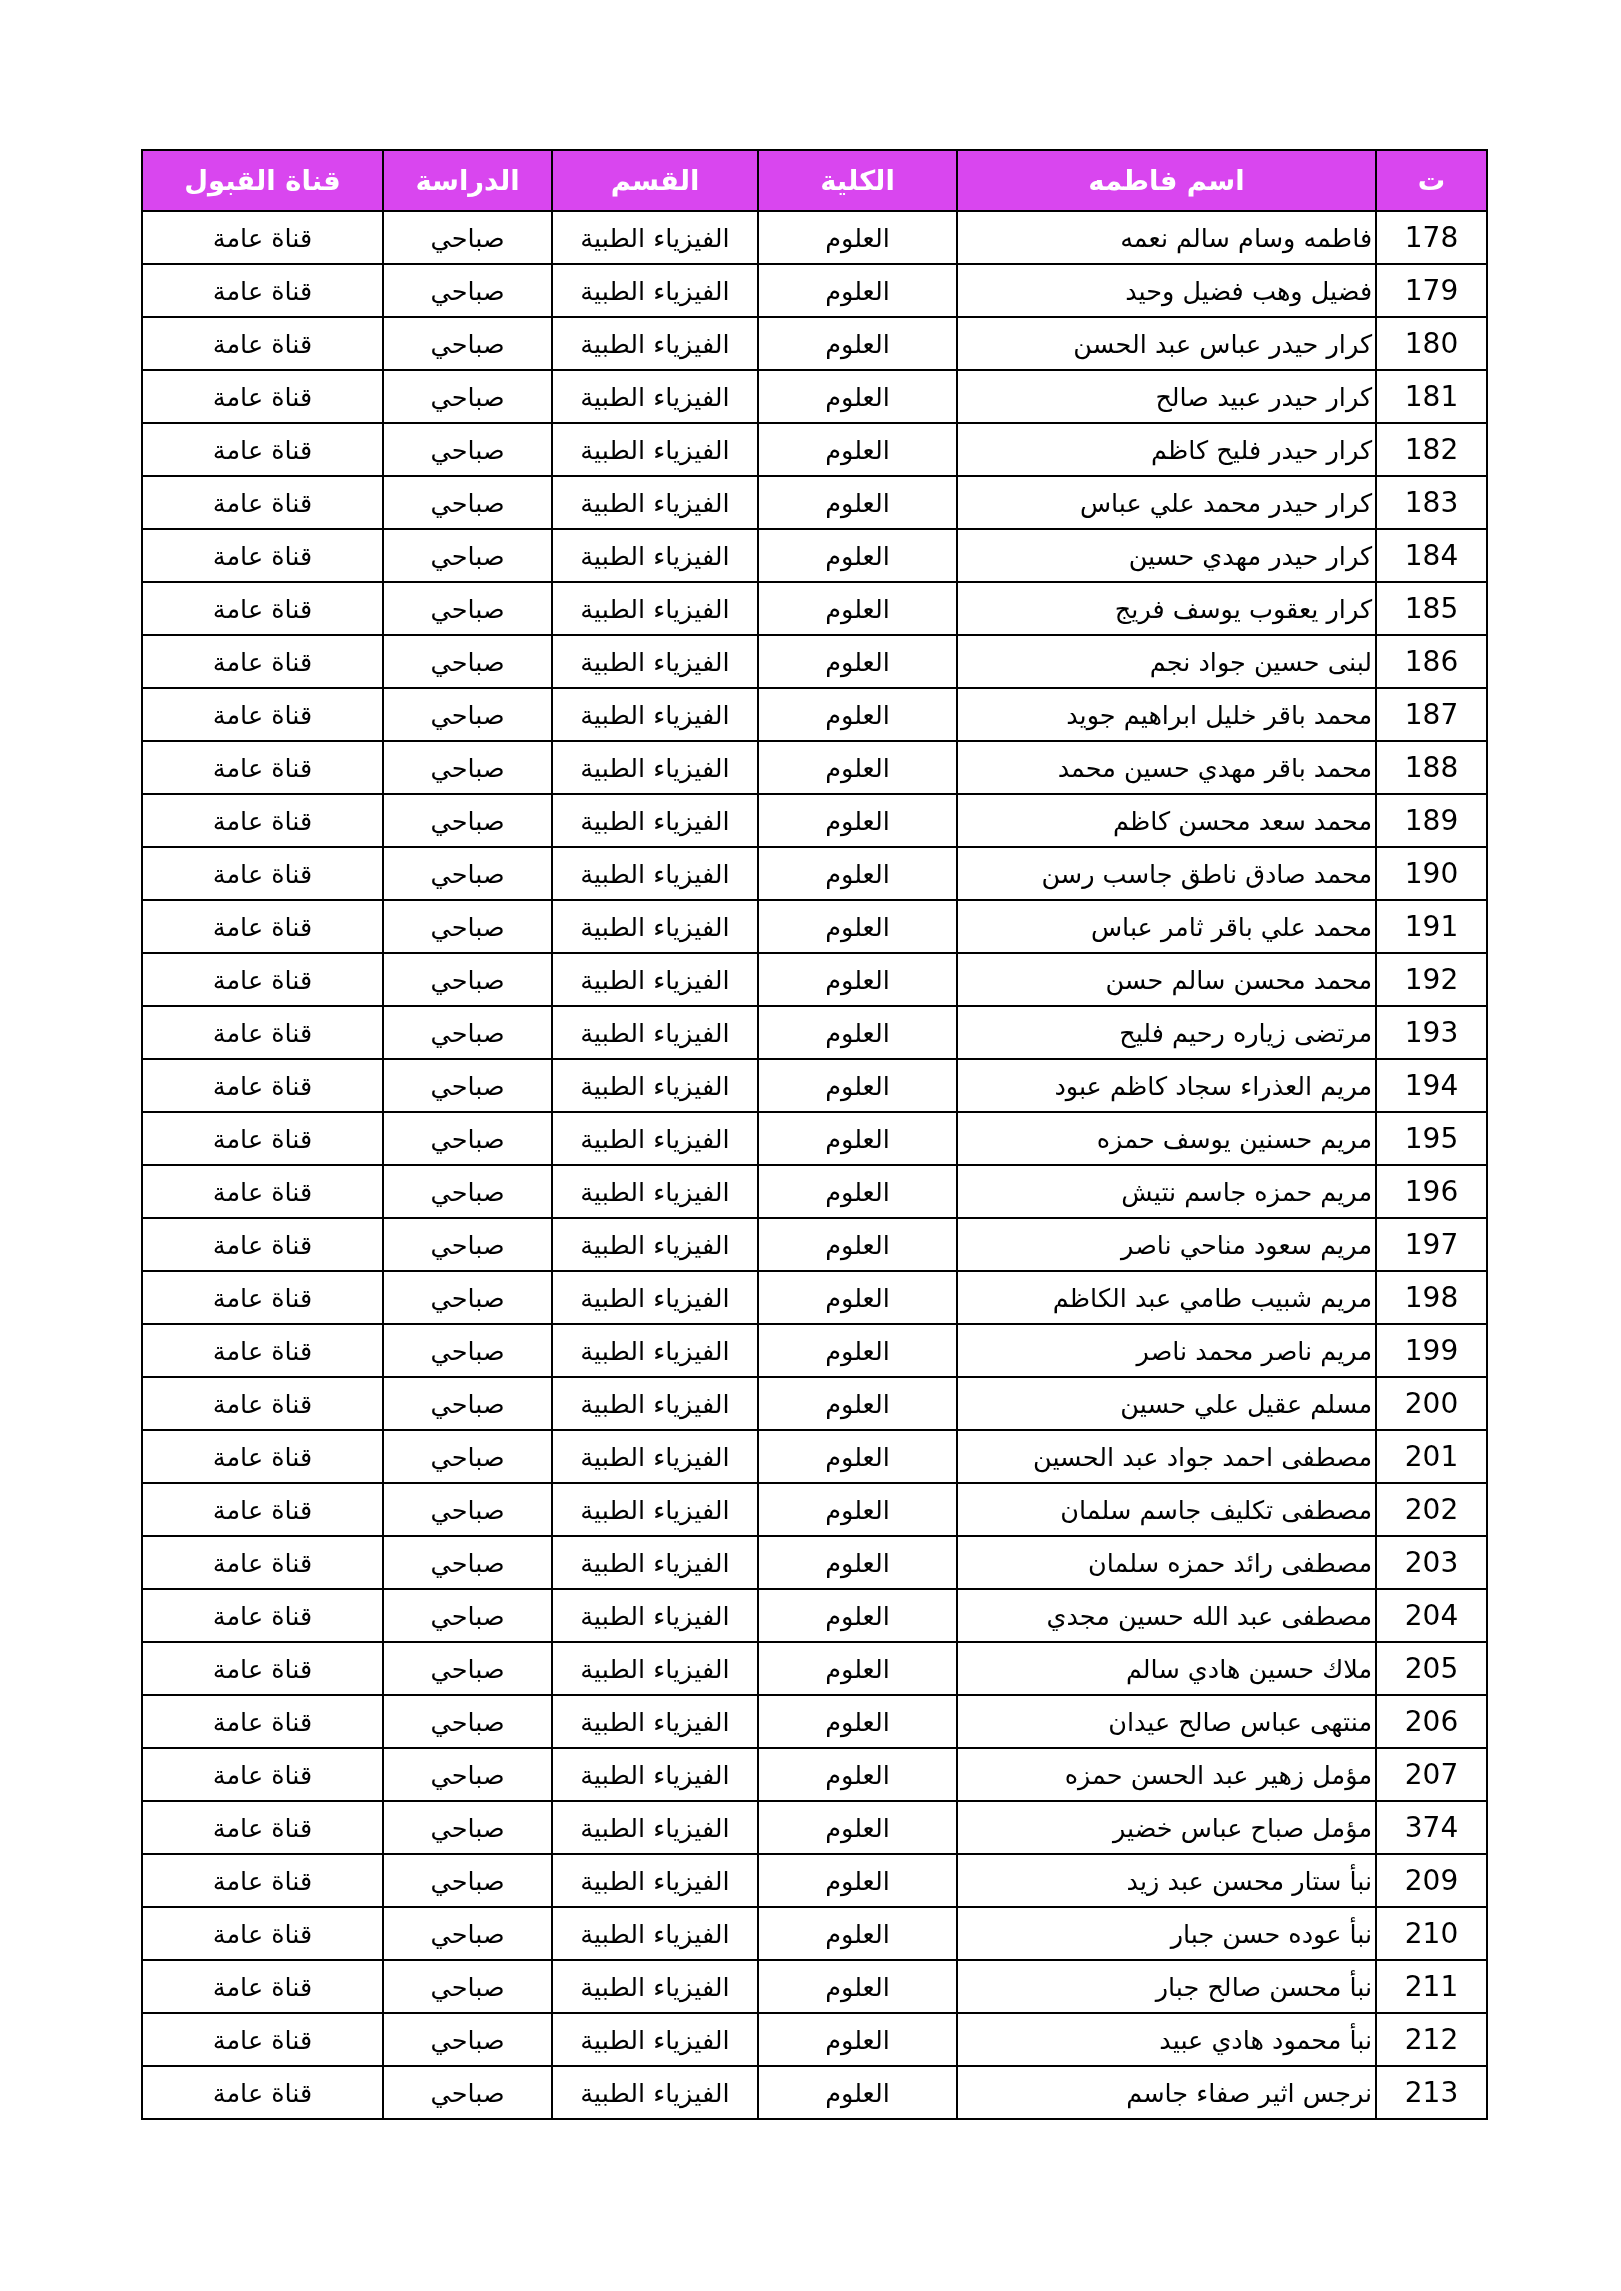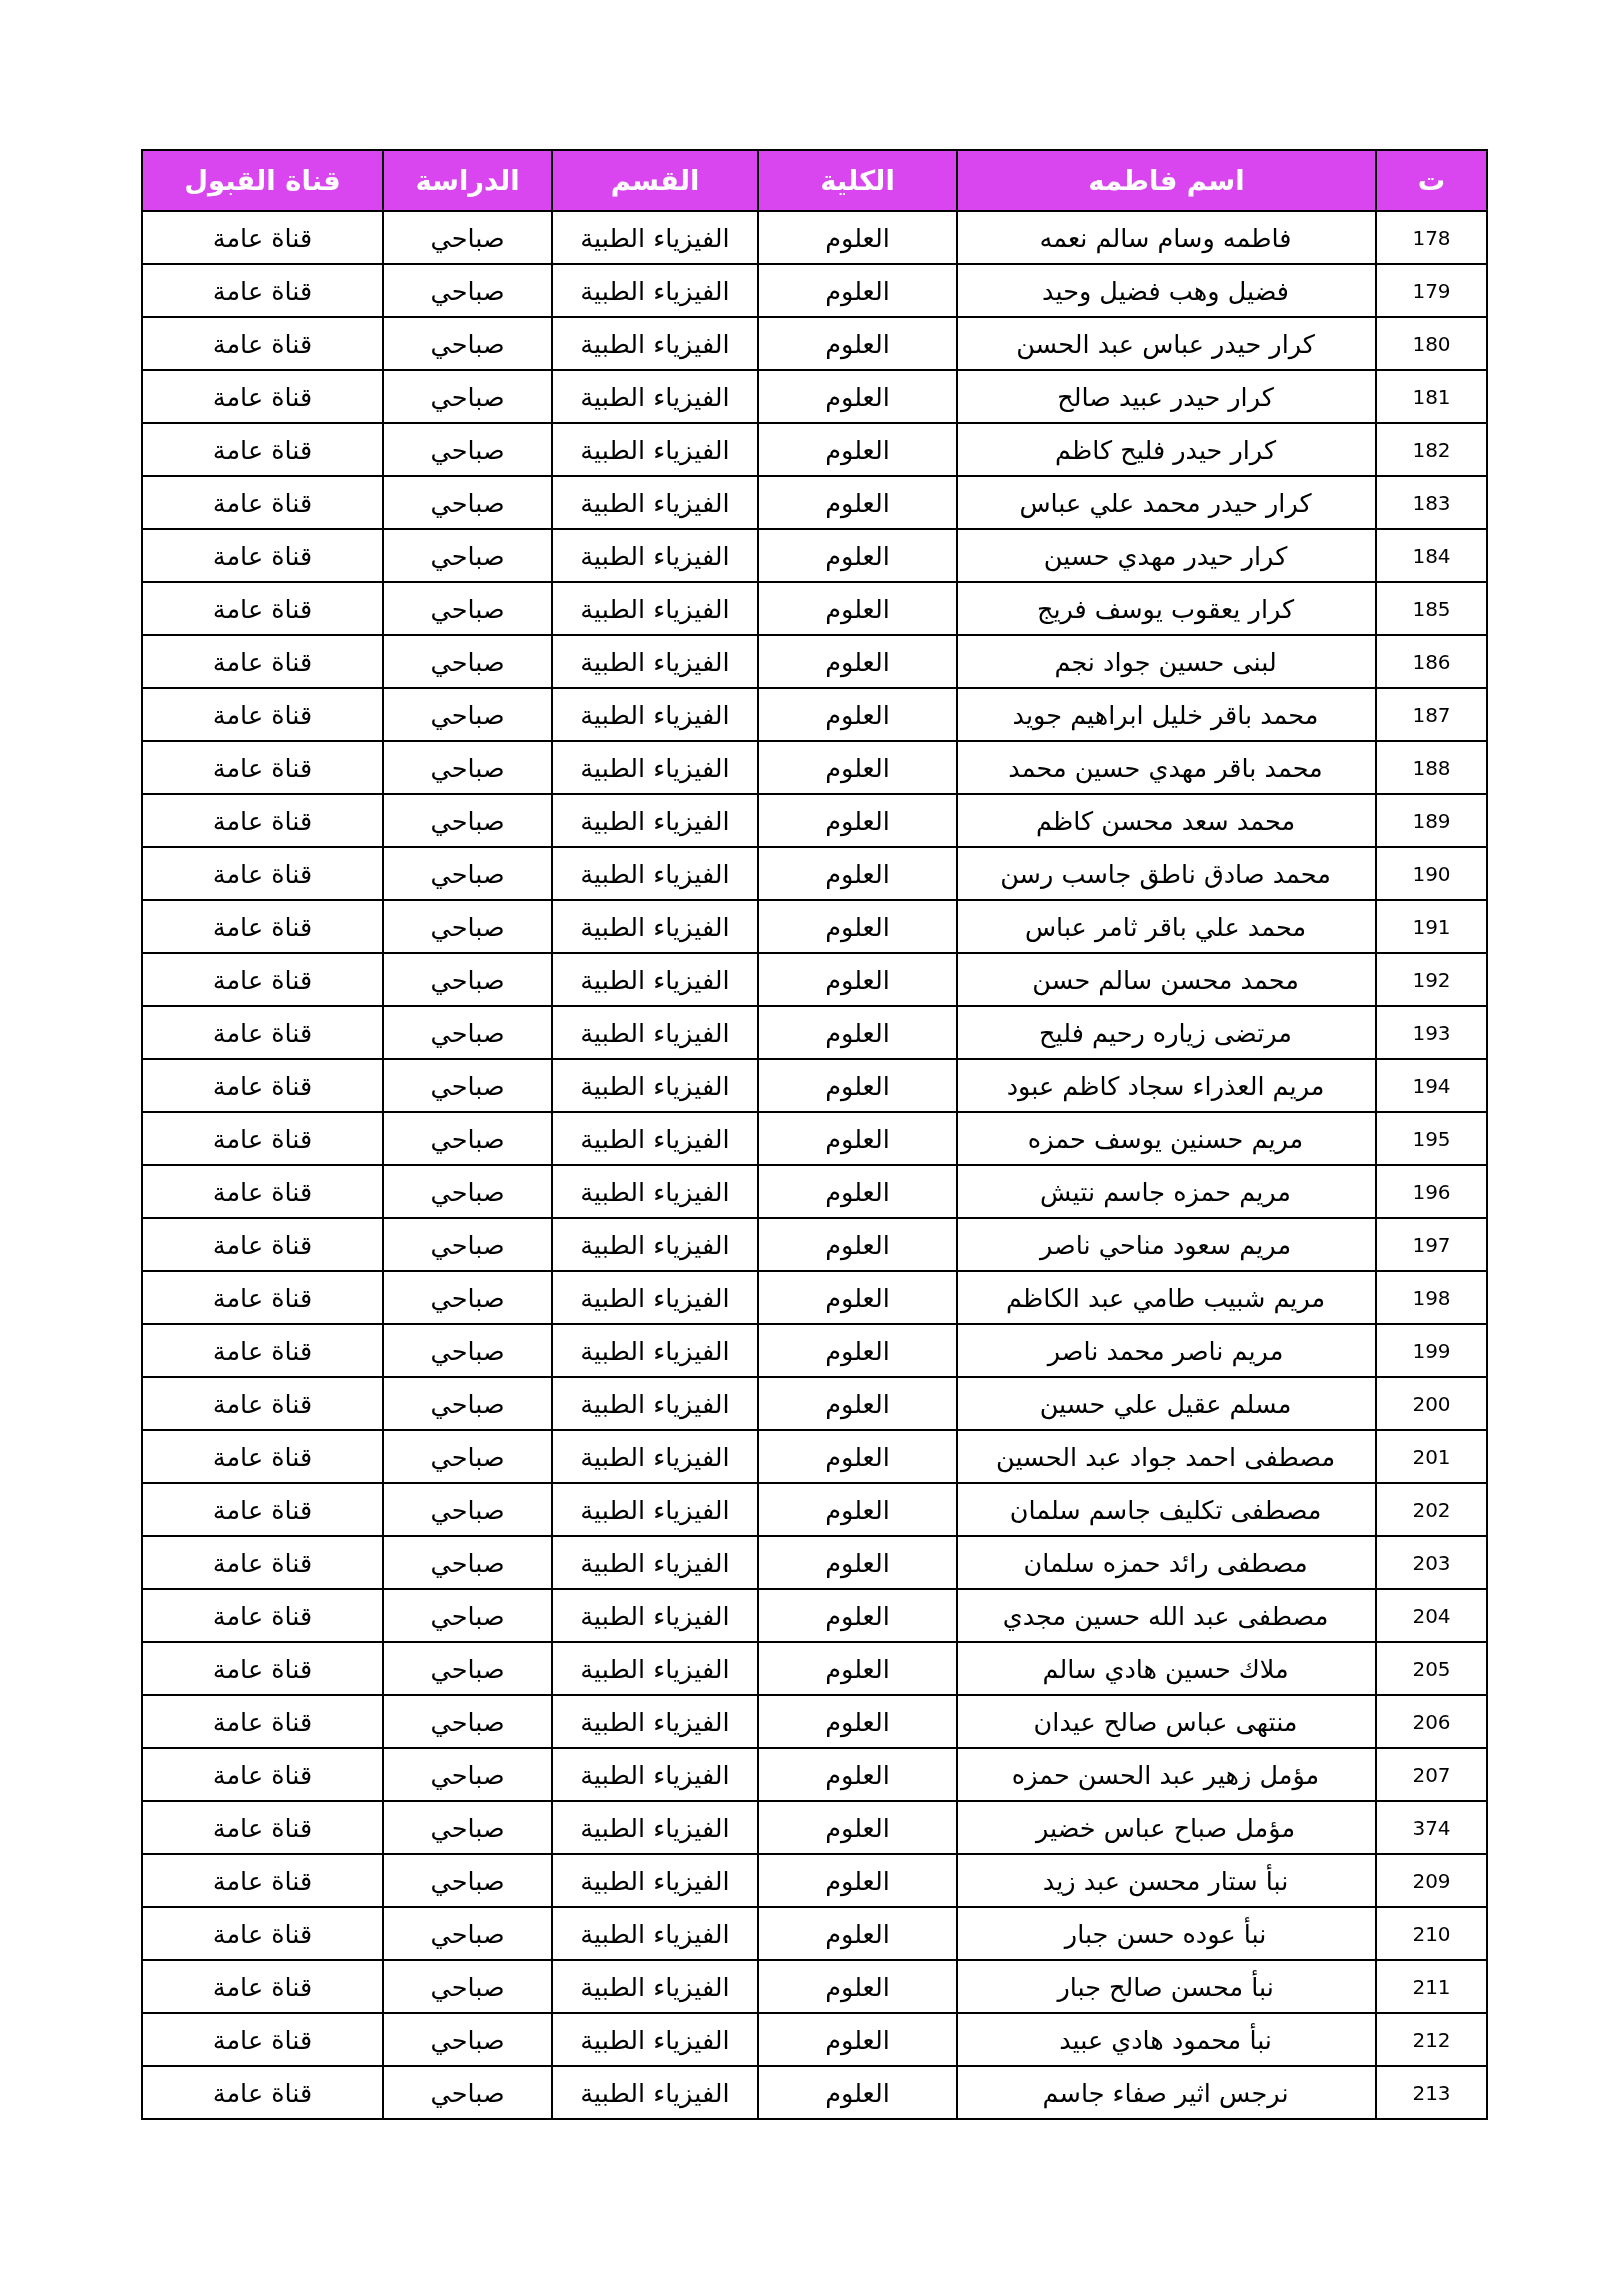--- a/index.html
+++ b/index.html
@@ -40,25 +40,25 @@
   }
   table.list td {
     height: 49px;
     font-size: 25.5px;
     color: #000000;
     text-align: center;
     vertical-align: middle;
     background: #ffffff;
   }
   table.list td.cell-name {
-    text-align: center;
+    text-align: right;
     padding-right: 2.9px;
   }
   table.list td.cell-index {
-    font-size: 20px;
+    font-size: 28px;
   }
   col.c-index   { width: 111px; }
   col.c-name    { width: 419px; }
   col.c-college { width: 199px; }
   col.c-dept    { width: 206px; }
   col.c-study   { width: 169px; }
   col.c-channel { width: 241px; }
 </style>
 </head>
 <body>

